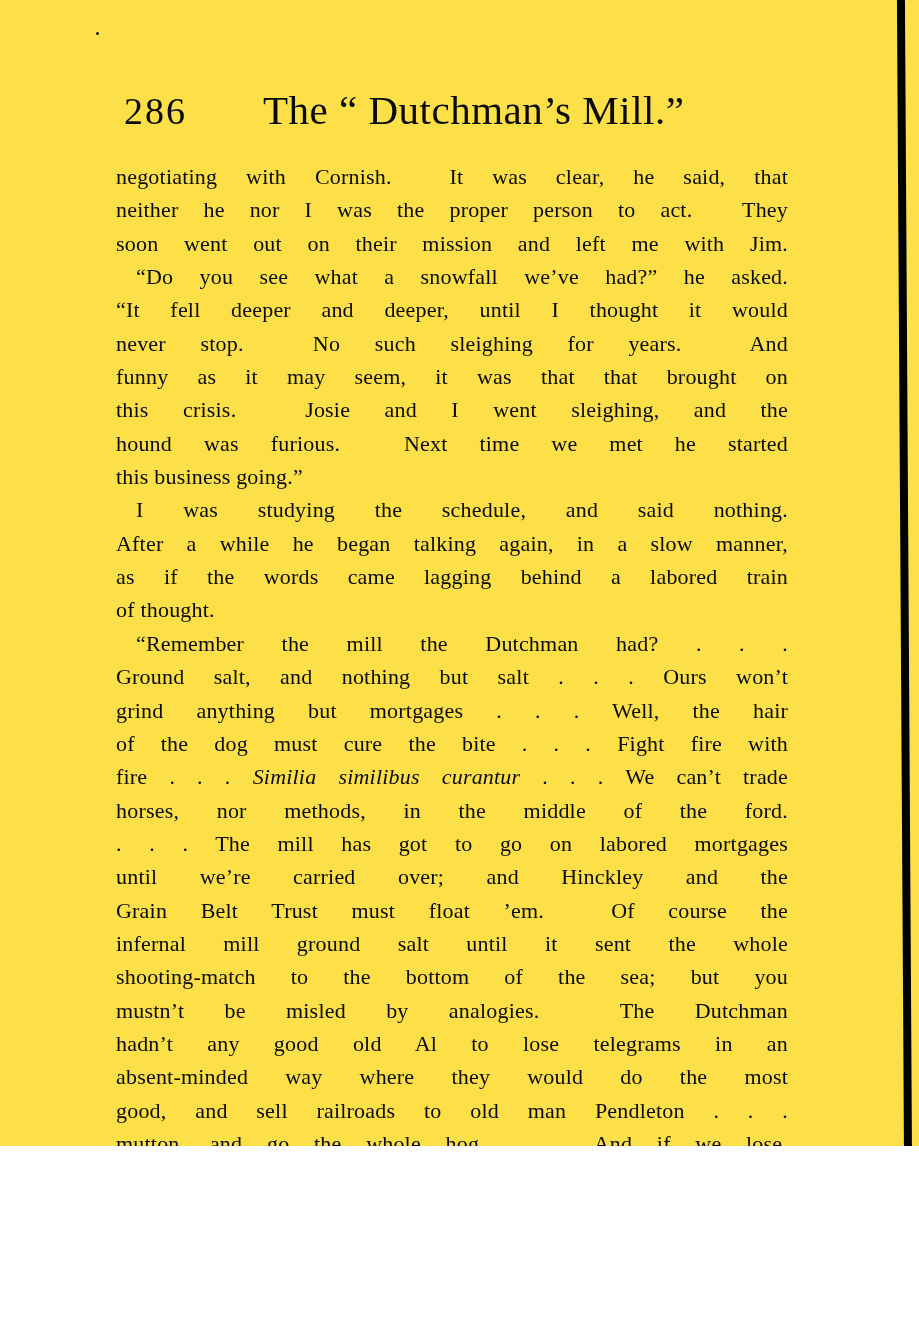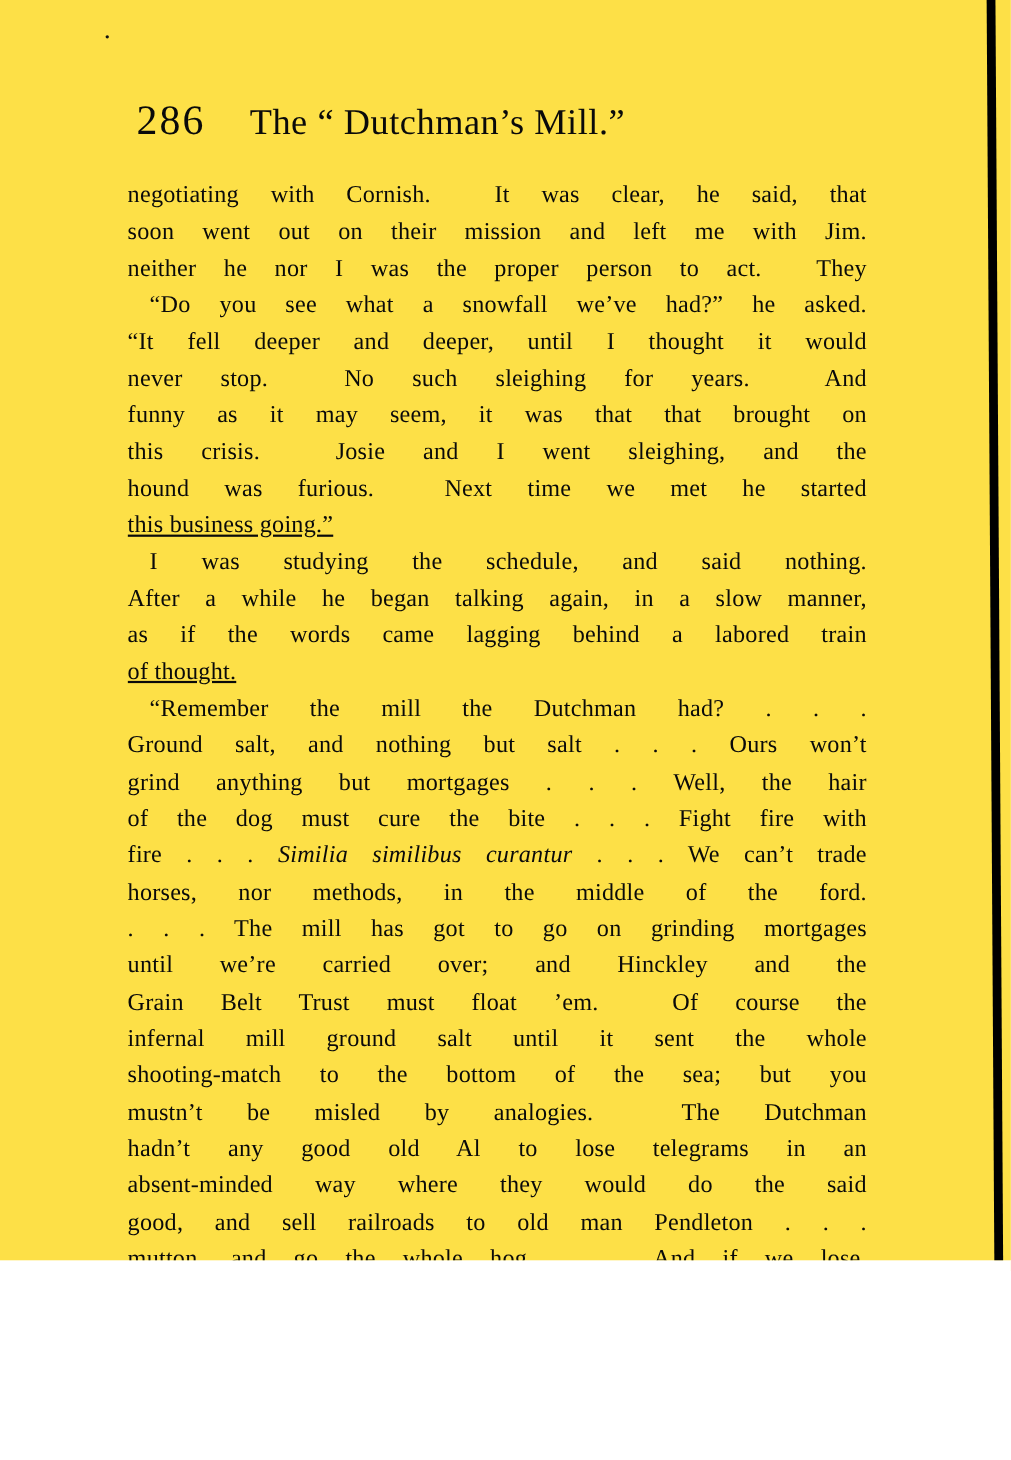--- a/index.html
+++ b/index.html
@@ -23,44 +23,43 @@
     display: flex;
     align-items: baseline;
     white-space: pre;
   }
   .pnum {
     font-size: 38px;
     line-height: 44px;
     letter-spacing: 2px;
   }
   .ptitle {
-    font-size: 33px;
+    font-size: 41px;
     line-height: 44px;
-    margin-left: 40px;
+    margin-left: 76px;
     letter-spacing: 0.5px;
   }
   .body-block {
     position: absolute;
     left: 116px;
     top: 160px;
     width: 672px;
   }
   .line {
     white-space: pre-wrap;
     font-size: 22px;
     line-height: 33.35px;
     height: 33.35px;
     letter-spacing: 0.2px;
     text-align: justify;
     text-align-last: justify;
     overflow: hidden;
   }
   .line.nj {
     text-align-last: left;
-    text-decoration: underline;
   }
   .line.ind {
     padding-left: 20px;
   }
   .it {
     font-style: italic;
   }
   .edge-bar {
     position: absolute;
     left: 901px;
@@ -82,47 +81,47 @@
 <body>
 
 <div class="page">
   <div class="header">
     <span class="pnum">286</span>
     <span class="ptitle">The “ Dutchman’s Mill.”</span>
   </div>
 
   <div class="body-block">
       <div class="line"><span>negotiating with Cornish.  It was clear, he said, that</span></div>
+      <div class="line"><span>neither he nor I was the proper person to act.  They</span></div>
       <div class="line"><span>soon went out on their mission and left me with Jim.</span></div>
-      <div class="line"><span>neither he nor I was the proper person to act.  They</span></div>
       <div class="line ind"><span>“Do you see what a snowfall we’ve had?” he asked.</span></div>
       <div class="line"><span>“It fell deeper and deeper, until I thought it would</span></div>
       <div class="line"><span>never stop.  No such sleighing for years.  And</span></div>
       <div class="line"><span>funny as it may seem, it was that that brought on</span></div>
       <div class="line"><span>this crisis.  Josie and I went sleighing, and the</span></div>
       <div class="line"><span>hound was furious.  Next time we met he started</span></div>
       <div class="line nj"><span>this business going.”</span></div>
       <div class="line ind"><span>I was studying the schedule, and said nothing.</span></div>
       <div class="line"><span>After a while he began talking again, in a slow manner,</span></div>
       <div class="line"><span>as if the words came lagging behind a labored train</span></div>
       <div class="line nj"><span>of thought.</span></div>
       <div class="line ind"><span>“Remember the mill the Dutchman had? . . .</span></div>
       <div class="line"><span>Ground salt, and nothing but salt . . . Ours won’t</span></div>
       <div class="line"><span>grind anything but mortgages . . . Well, the hair</span></div>
       <div class="line"><span>of the dog must cure the bite . . . Fight fire with</span></div>
       <div class="line"><span>fire . . . </span><span class="it">Similia similibus curantur</span><span> . . . We can’t trade</span></div>
       <div class="line"><span>horses, nor methods, in the middle of the ford.</span></div>
-      <div class="line"><span>. . . The mill has got to go on grinding mortgages</span></div>
+      <div class="line"><span>. . . The mill has got to go on labored mortgages</span></div>
       <div class="line"><span>until we’re carried over; and Hinckley and the</span></div>
       <div class="line"><span>Grain Belt Trust must float ’em.  Of course the</span></div>
       <div class="line"><span>infernal mill ground salt until it sent the whole</span></div>
       <div class="line"><span>shooting-match to the bottom of the sea; but you</span></div>
       <div class="line"><span>mustn’t be misled by analogies.  The Dutchman</span></div>
       <div class="line"><span>hadn’t any good old Al to lose telegrams in an</span></div>
-      <div class="line"><span>absent-minded way where they would do the said</span></div>
+      <div class="line"><span>absent-minded way where they would do the most</span></div>
       <div class="line"><span>good, and sell railroads to old man Pendleton . . .</span></div>
       <div class="line"><span>mutton, and go the whole hog . . . And if we lose,</span></div>
     </div>
 
   <div class="edge-bar"></div>
   <div class="speck s1"></div>
   <div class="speck s2"></div>
 </div>
 
 </body></html>

